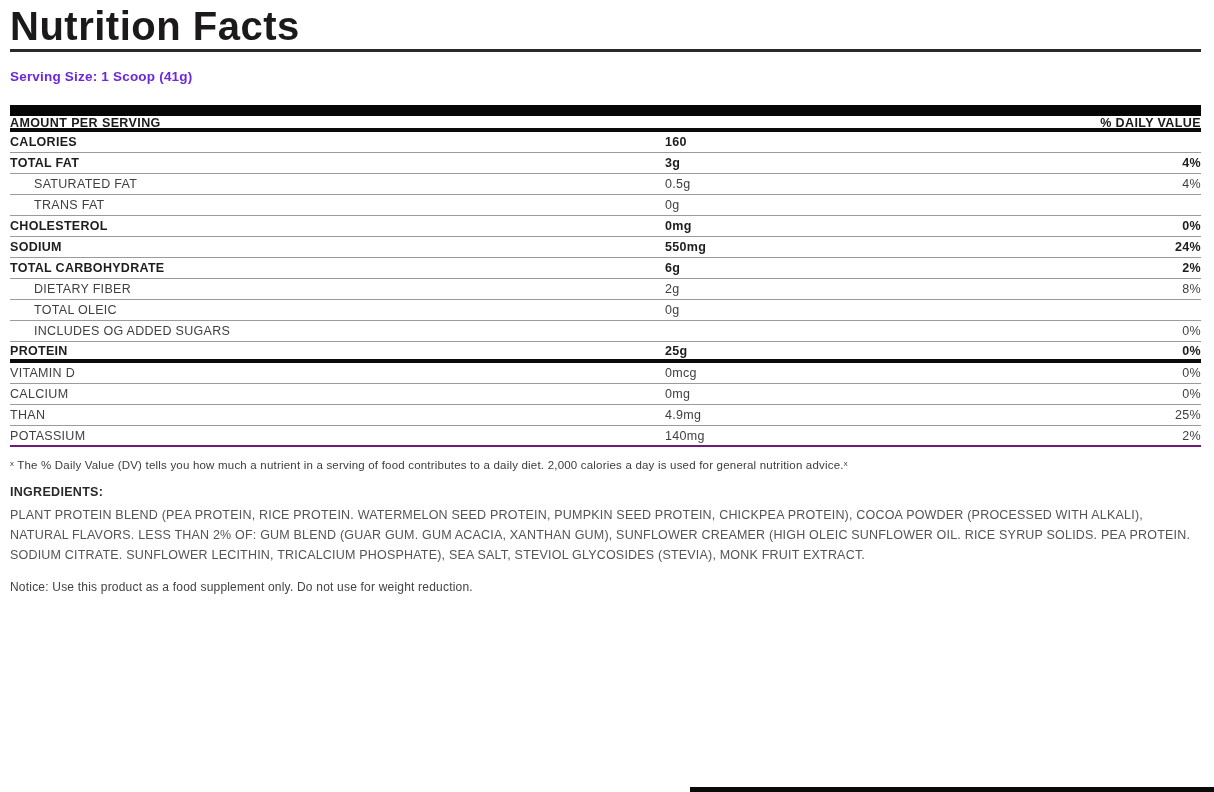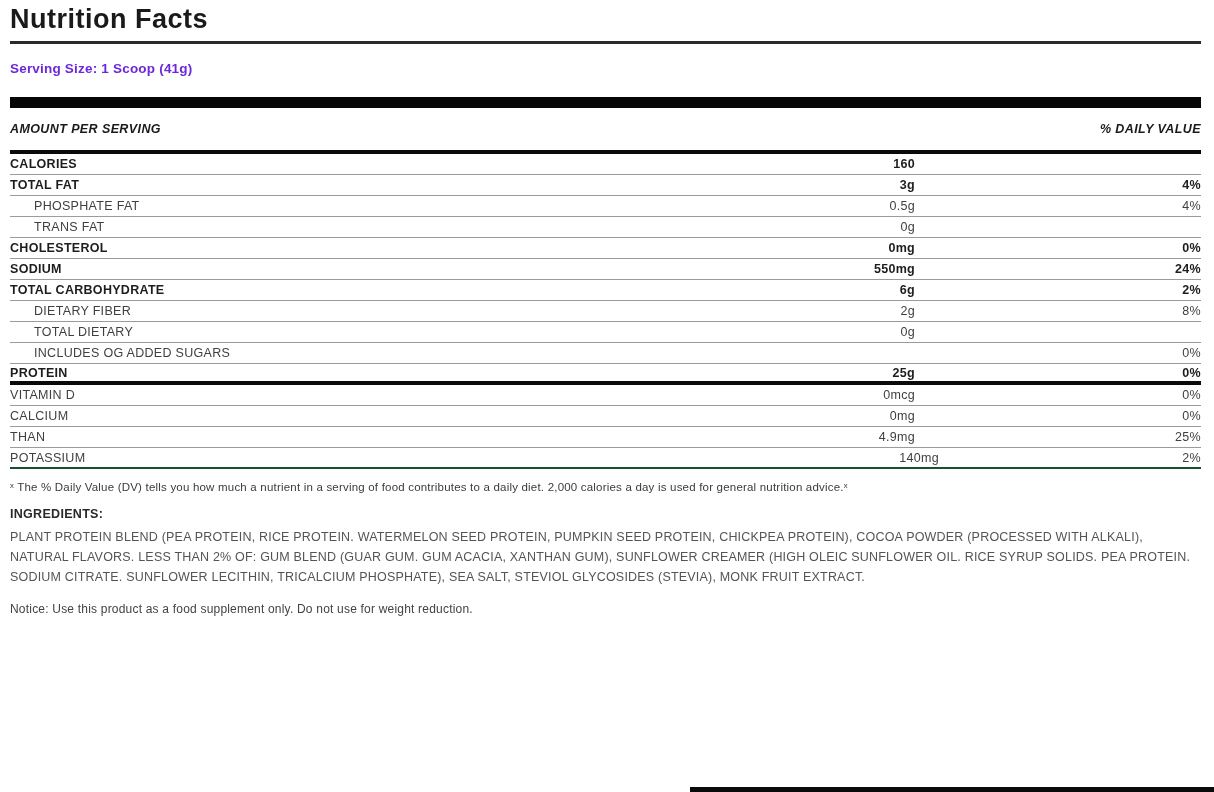--- a/index.html
+++ b/index.html
@@ -6,25 +6,24 @@
   html, body { width: 1214px; height: 792px; background: #ffffff; }
   body {
     font-family: "Liberation Sans", "DejaVu Sans", sans-serif;
     color: #1e1c1d;
     position: relative;
     overflow: hidden;
   }
   .page { padding: 4px 13px 0 10px; position: relative; }
 
   .title {
-    font-size: 27px;
+    font-size: 40px;
     font-weight: 800;
     letter-spacing: 0.5px;
     color: #1b191a;
-    padding-bottom: 6px;
   }
   .title-rule { border-bottom: 3px solid #2b2a2a; }
 
   .serving {
     margin-top: 17px;
     font-size: 13.5px;
     font-weight: 700;
     color: #6d28d9;
     letter-spacing: 0.2px;
   }
@@ -35,51 +34,50 @@
     background: #060606;
   }
 
   .grid {
     display: grid;
     grid-template-columns: 655px 250px 1fr;
     align-items: center;
   }
 
   .col-head {
-    height: 46px;
+    height: 16px;
     border-bottom: 4px solid #0a0a0a;
-    font-style: italic;
   }
   .col-head .h {
     font-size: 12.5px;
     font-weight: 700;
     letter-spacing: 0.4px;
     color: #1b191a;
   }
   .col-head .h.right { text-align: right; }
 
   .row {
     height: 21px;
     border-bottom: 1px solid #9b9b9b;
   }
   .row.divider-thick { border-bottom: 4px solid #0a0a0a; }
-  .row.divider-dark  { border-bottom: 2px solid #14532d; gap: 24px; }
+  .row.divider-dark  { border-bottom: 2px solid #701a75; }
 
   .row .label, .row .amount, .row .dv {
     font-size: 12.5px;
     letter-spacing: 0.3px;
     color: #413e3f;
     font-weight: 400;
   }
   .row.bold .label, .row.bold .amount, .row.bold .dv {
     font-weight: 700;
     color: #1e1c1d;
   }
   .row.indent .label { padding-left: 24px; }
-  .row .amount { text-align: right; }
+  .row .amount { text-align: left; }
   .row .dv { text-align: right; }
 
   .footnote {
     margin-top: 12px;
     font-size: 11.5px;
     color: #3d3b3c;
     letter-spacing: 0.2px;
   }
 
   .ingredients-heading {
@@ -136,21 +134,21 @@
         <div class="label">CALORIES</div>
         <div class="amount">160</div>
         <div class="dv"></div>
       </div>
       <div class="grid row bold">
         <div class="label">TOTAL FAT</div>
         <div class="amount">3g</div>
         <div class="dv">4%</div>
       </div>
       <div class="grid row indent">
-        <div class="label">PHOSPHATE FAT</div>
+        <div class="label">SATURATED FAT</div>
         <div class="amount">0.5g</div>
         <div class="dv">4%</div>
       </div>
       <div class="grid row indent">
         <div class="label">TRANS FAT</div>
         <div class="amount">0g</div>
         <div class="dv"></div>
       </div>
       <div class="grid row bold">
         <div class="label">CHOLESTEROL</div>
@@ -166,21 +164,21 @@
         <div class="label">TOTAL CARBOHYDRATE</div>
         <div class="amount">6g</div>
         <div class="dv">2%</div>
       </div>
       <div class="grid row indent">
         <div class="label">DIETARY FIBER</div>
         <div class="amount">2g</div>
         <div class="dv">8%</div>
       </div>
       <div class="grid row indent">
-        <div class="label">TOTAL DIETARY</div>
+        <div class="label">TOTAL OLEIC</div>
         <div class="amount">0g</div>
         <div class="dv"></div>
       </div>
       <div class="grid row indent">
         <div class="label">INCLUDES OG ADDED SUGARS</div>
         <div class="amount"></div>
         <div class="dv">0%</div>
       </div>
       <div class="grid row bold divider-thick">
         <div class="label">PROTEIN</div>

